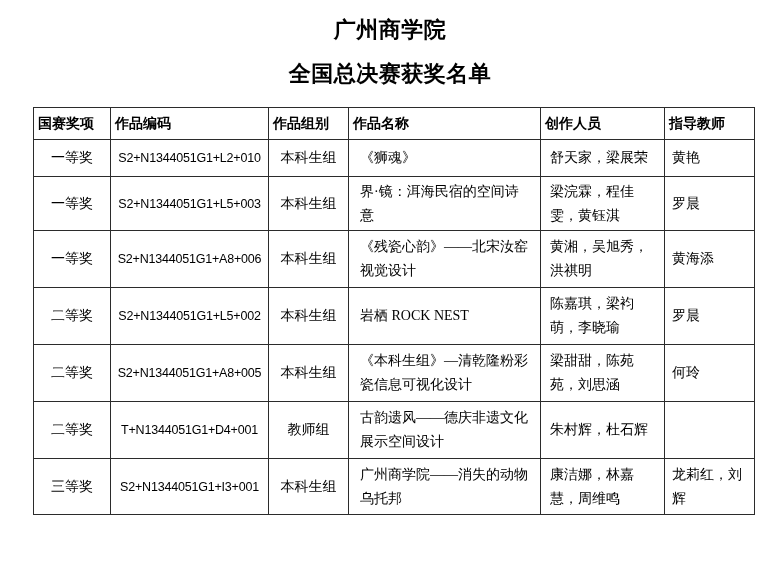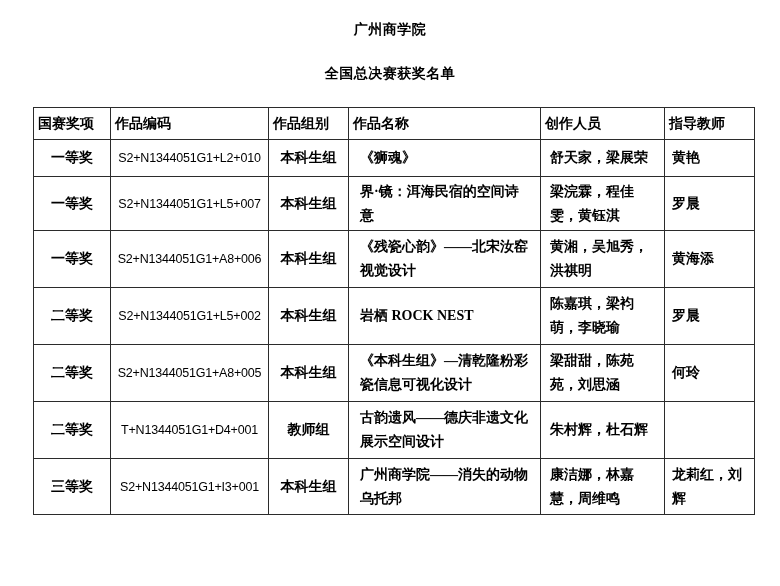--- a/index.html
+++ b/index.html
@@ -13,40 +13,39 @@
     overflow: hidden;
     font-family: "Liberation Serif", "DejaVu Serif", serif;
     color: #000000;
   }
   .titles {
     text-align: center;
     padding-top: 8px;
   }
   .title-line {
     font-weight: bold;
-    font-size: 14px;
+    font-size: 22px;
     line-height: 44px;
     letter-spacing: 0.5px;
     white-space: nowrap;
   }
   table.award-table {
     border-collapse: collapse;
     table-layout: fixed;
     width: 721px;
     margin: 11px 0 0 33px;
   }
   .award-table th,
   .award-table td {
     border: 1px solid #2b2b2b;
     font-size: 14px;
     vertical-align: middle;
     padding: 2px 4px;
     overflow: hidden;
     word-break: break-all;
-    font-weight: bold;
   }
   .award-table thead tr { height: 32px; }
   .award-table tbody tr:nth-child(1) { height: 37px; }
   .award-table tbody tr:nth-child(2) { height: 54px; }
   .award-table tbody tr:nth-child(3) { height: 57px; }
   .award-table tbody tr:nth-child(4) { height: 57px; }
   .award-table tbody tr:nth-child(5) { height: 57px; }
   .award-table tbody tr:nth-child(6) { height: 57px; }
   .award-table tbody tr:nth-child(7) { height: 56px; }
   .award-table th {
@@ -102,21 +101,21 @@
     <tr>
       <td class="c-award">一等奖</td>
       <td class="c-code">S2+N1344051G1+L2+010</td>
       <td class="c-group">本科生组</td>
       <td class="c-work">《狮魂》</td>
       <td class="c-creators">舒天家，梁展荣</td>
       <td class="c-teacher">黄艳</td>
     </tr>
     <tr>
       <td class="c-award">一等奖</td>
-      <td class="c-code">S2+N1344051G1+L5+007</td>
+      <td class="c-code">S2+N1344051G1+L5+003</td>
       <td class="c-group">本科生组</td>
       <td class="c-work">界·镜：洱海民宿的空间诗意</td>
       <td class="c-creators">梁浣霖，程佳雯，黄钰淇</td>
       <td class="c-teacher">罗晨</td>
     </tr>
     <tr>
       <td class="c-award">一等奖</td>
       <td class="c-code">S2+N1344051G1+A8+006</td>
       <td class="c-group">本科生组</td>
       <td class="c-work">《残瓷心韵》——北宋汝窑视觉设计</td>

